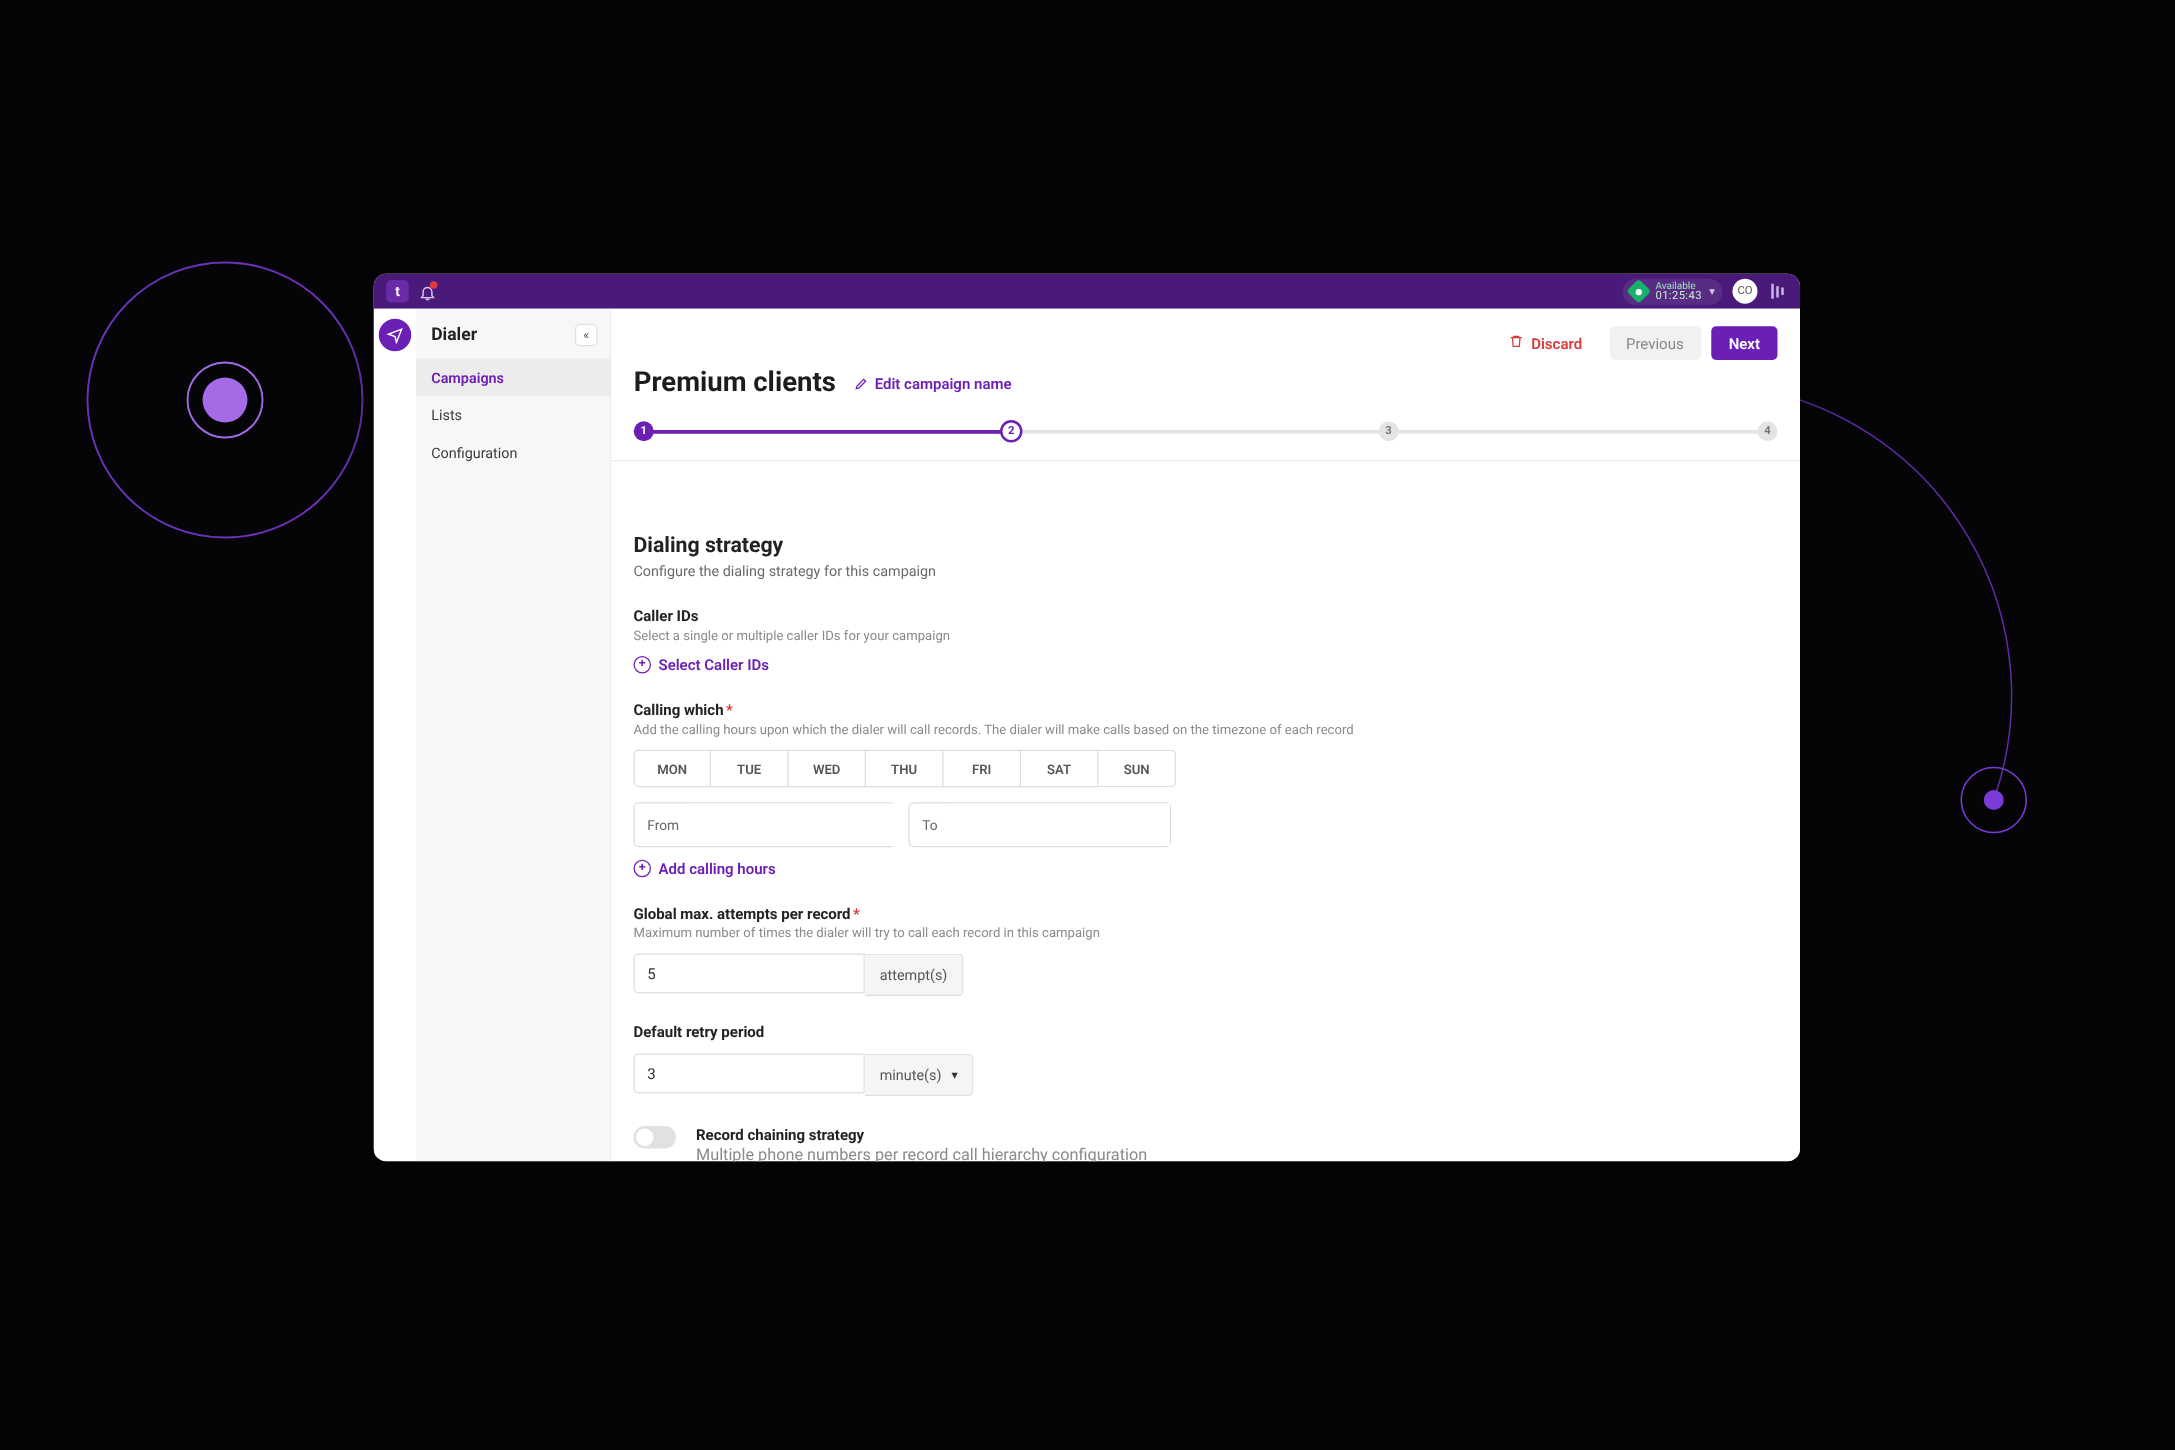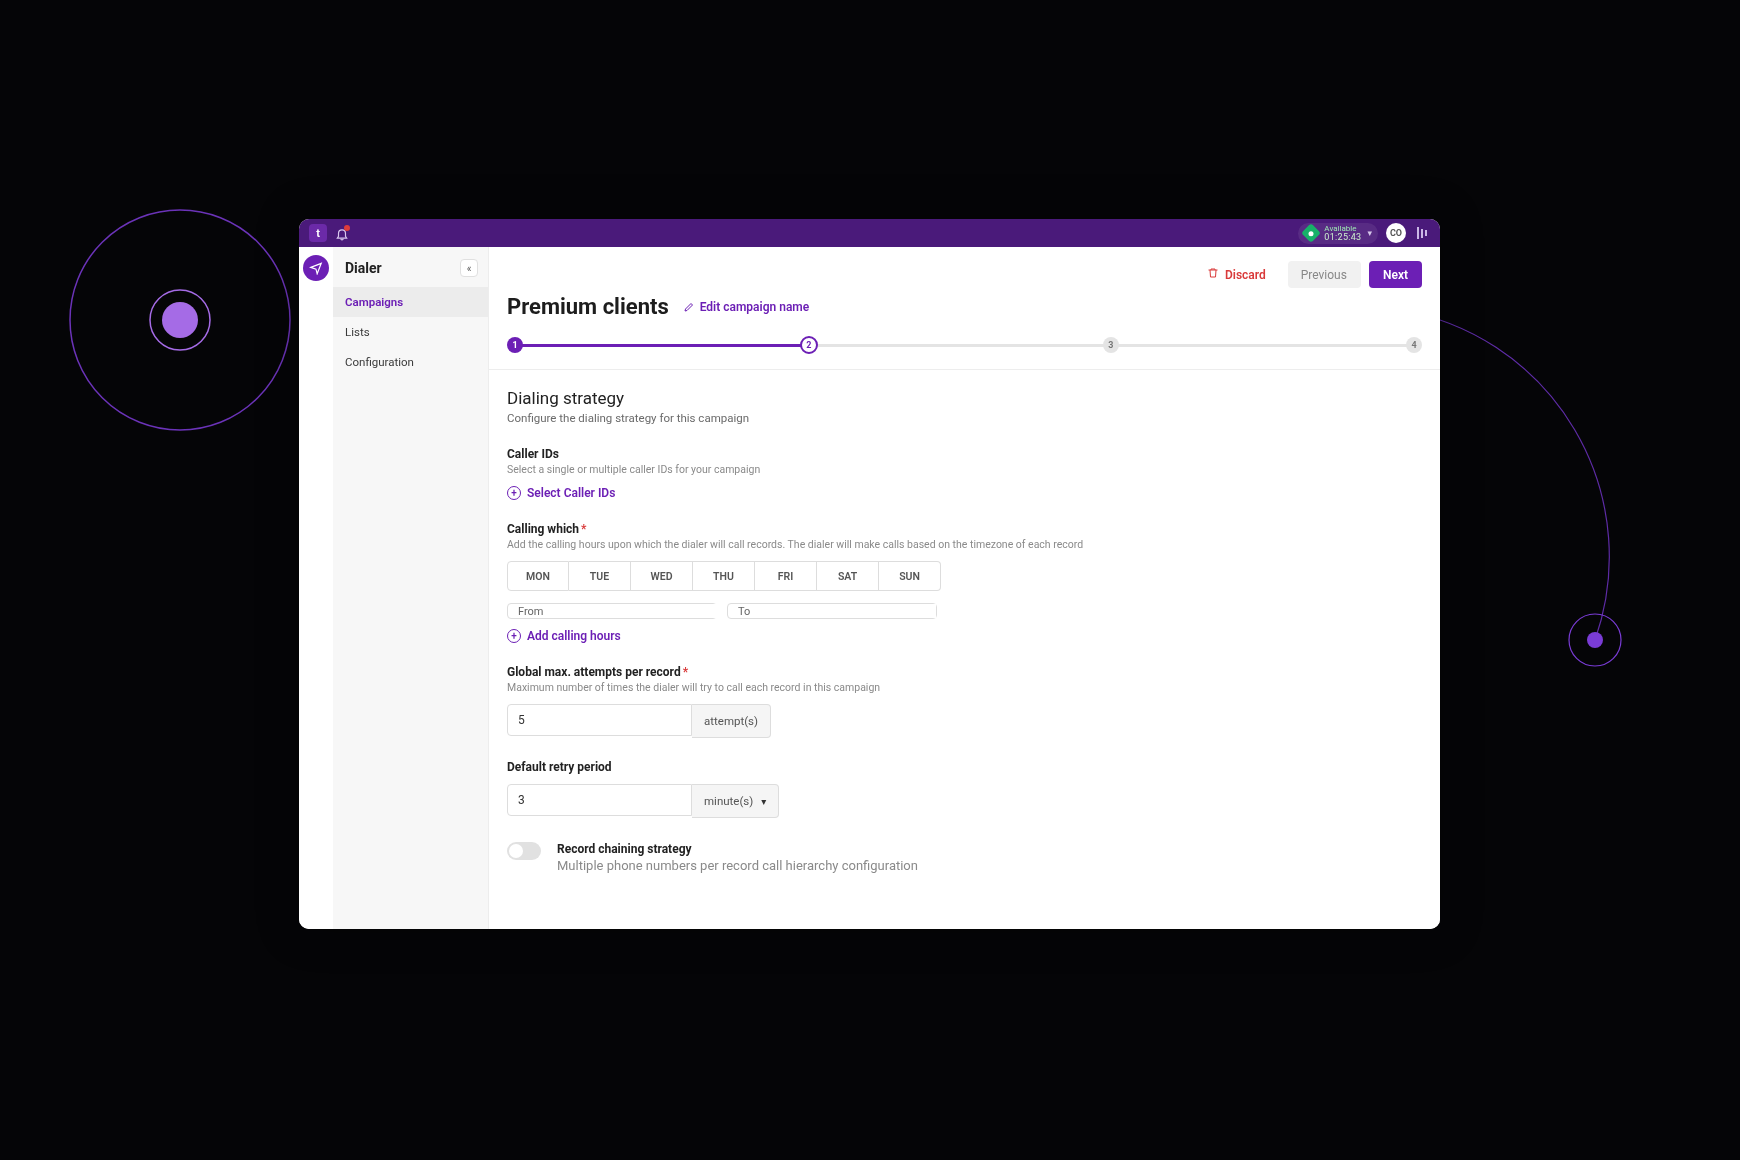--- a/index.html
+++ b/index.html
@@ -19,21 +19,21 @@
 .bell svg { width:14px; height:14px; }
 .bell-dot { position:absolute; top:-1px; right:-1px; width:6px; height:6px; border-radius:50%; background:#e03b3b;}
 .top-right { display:flex; align-items:center; gap:8px; }
 .status-pill { display:flex; align-items:center; gap:6px; background:rgba(255,255,255,.08); border-radius:14px; padding:2px 6px; }
 .status-dot { width:14px; height:14px; border-radius:3px; background:#17b169; transform:rotate(45deg); position:relative; display:flex; align-items:center; justify-content:center;}
 .status-dot::after{content:""; width:5px;height:5px;border-radius:50%;background:#fff; transform:rotate(-45deg);}
 .status-txt { display:flex; flex-direction:column; line-height:1; }
 .st-a { color:#9ee6b4; font-size:8px;}
 .st-b { color:#cdeecf; font-size:9px; letter-spacing:.3px;}
 .chev-down { color:#d5c6ea; font-size:9px;}
-.avatar { width:20px; height:20px; border-radius:50%; background:#fff; color:#555; font-size:9px; font-weight:700; display:flex; align-items:center; justify-content:center;}
+.avatar { width:20px; height:20px; border-radius:50%; background:#fff; color:#555; font-size:9px; font-weight:400; display:flex; align-items:center; justify-content:center;}
 .panel-icon { width:16px; height:16px; display:flex; align-items:center; justify-content:center;}
 .panel-icon span { display:block; width:2px; height:12px; background:#cbb7e6; margin:0 1px;}
 .panel-icon span:nth-child(2){height:9px;}
 .panel-icon span:nth-child(3){height:6px;}
 
 .app-body { flex:1; display:flex; min-height:0; }
 
 
 .iconstrip { width:34px; background:#fff; display:flex; flex-direction:column; align-items:center; padding-top:8px; gap:10px;}
 .ico-round { width:26px; height:26px; border-radius:50%; background:#6c1fb5; display:flex; align-items:center; justify-content:center;}
@@ -65,37 +65,37 @@
 .stepper { position:relative; height:24px; margin:0 18px 0 18px; }
 .step-line { position:absolute; top:11px; left:6px; right:6px; height:3px; background:#e4e4e4; border-radius:2px;}
 .step-line-fill { position:absolute; top:11px; left:6px; height:3px; background:#6c1fb5; border-radius:2px;}
 .step-node { position:absolute; top:4px; width:16px; height:16px; border-radius:50%; background:#e4e4e4; color:#777; font-size:9px; font-weight:700; display:flex; align-items:center; justify-content:center;}
 .step-node.done { background:#6c1fb5; color:#fff;}
 .step-node.current { background:#fff; border:2px solid #6c1fb5; color:#6c1fb5; width:18px; height:18px; top:3px;}
 
 .divider { height:1px; background:#ededed; margin-top:12px;}
 
 .content { padding:18px; overflow:auto;}
-.h2 { font-size:17px; font-weight:400; color:#222; margin-bottom:3px;}
+.h2 { font-size:17px; font-weight:700; color:#222; margin-bottom:3px;margin-top:40px;}
 .sub { font-size:11.5px; color:#6a6a6a;}
 .section { margin-top:22px;}
 .sec-label { font-size:12px; font-weight:700; color:#222;}
 .sec-label .req { color:#d93a3a; font-weight:700; margin-left:2px;}
 .sec-help { font-size:10.5px; color:#8a8a8a; margin-top:2px;}
 .link-btn { margin-top:10px; display:inline-flex; align-items:center; gap:6px; color:#6c1fb5; font-size:12px; font-weight:600; }
 .link-plus { width:14px; height:14px; border:1.5px solid #6c1fb5; border-radius:50%; display:flex; align-items:center; justify-content:center; font-size:10px; line-height:1;}
 
 .day-row { margin-top:10px; display:flex; }
 .day { flex:0 0 62px; height:30px; border:1px solid #ddd; display:flex; align-items:center; justify-content:center; font-size:10.5px; color:#555; font-weight:600;}
 .day + .day { border-left:none;}
 .day:first-child{border-radius:4px 0 0 4px;}
 .day:last-child{border-radius:0 4px 4px 0;}
 
 .time-row { display:flex; align-items:center; gap:10px; margin-top:12px; }
-.time-box { display:flex; align-items:center; border:1px solid #ddd; border-radius:4px; height:16px; width:210px;}
+.time-box { display:flex; align-items:center; border:1px solid #ddd; border-radius:4px; height:36px; width:210px;}
 .time-lbl { padding:0 10px; font-size:11px; color:#666; border-right:1px solid transparent;}
 .time-input { flex:1; border:none; height:100%; padding:0 8px; font-size:12px; color:#333; outline:none;}
 .attempt-row { display:flex; margin-top:10px;}
 .num-input { width:185px; height:32px; border:1px solid #ddd; border-radius:4px 0 0 4px; padding:0 10px; font-size:12px; color:#333; outline:none;}
 .suffix-box { height:22px; border:1px solid #ddd; border-left:none; background:#f5f5f5; border-radius:0 4px 4px 0; padding:16px 12px; display:flex; align-items:center; font-size:11.5px; color:#555; gap:8px;}
 
 .toggle-row { display:flex; align-items:flex-start; gap:16px; margin-top:24px;}
 .toggle { width:34px; height:18px; border-radius:10px; background:#e1e1e1; position:relative;}
 .toggle::after{content:""; position:absolute; left:2px; top:2px; width:14px; height:14px; border-radius:50%; background:#fff;}
 .tog-txt { display:flex; flex-direction:column;}

